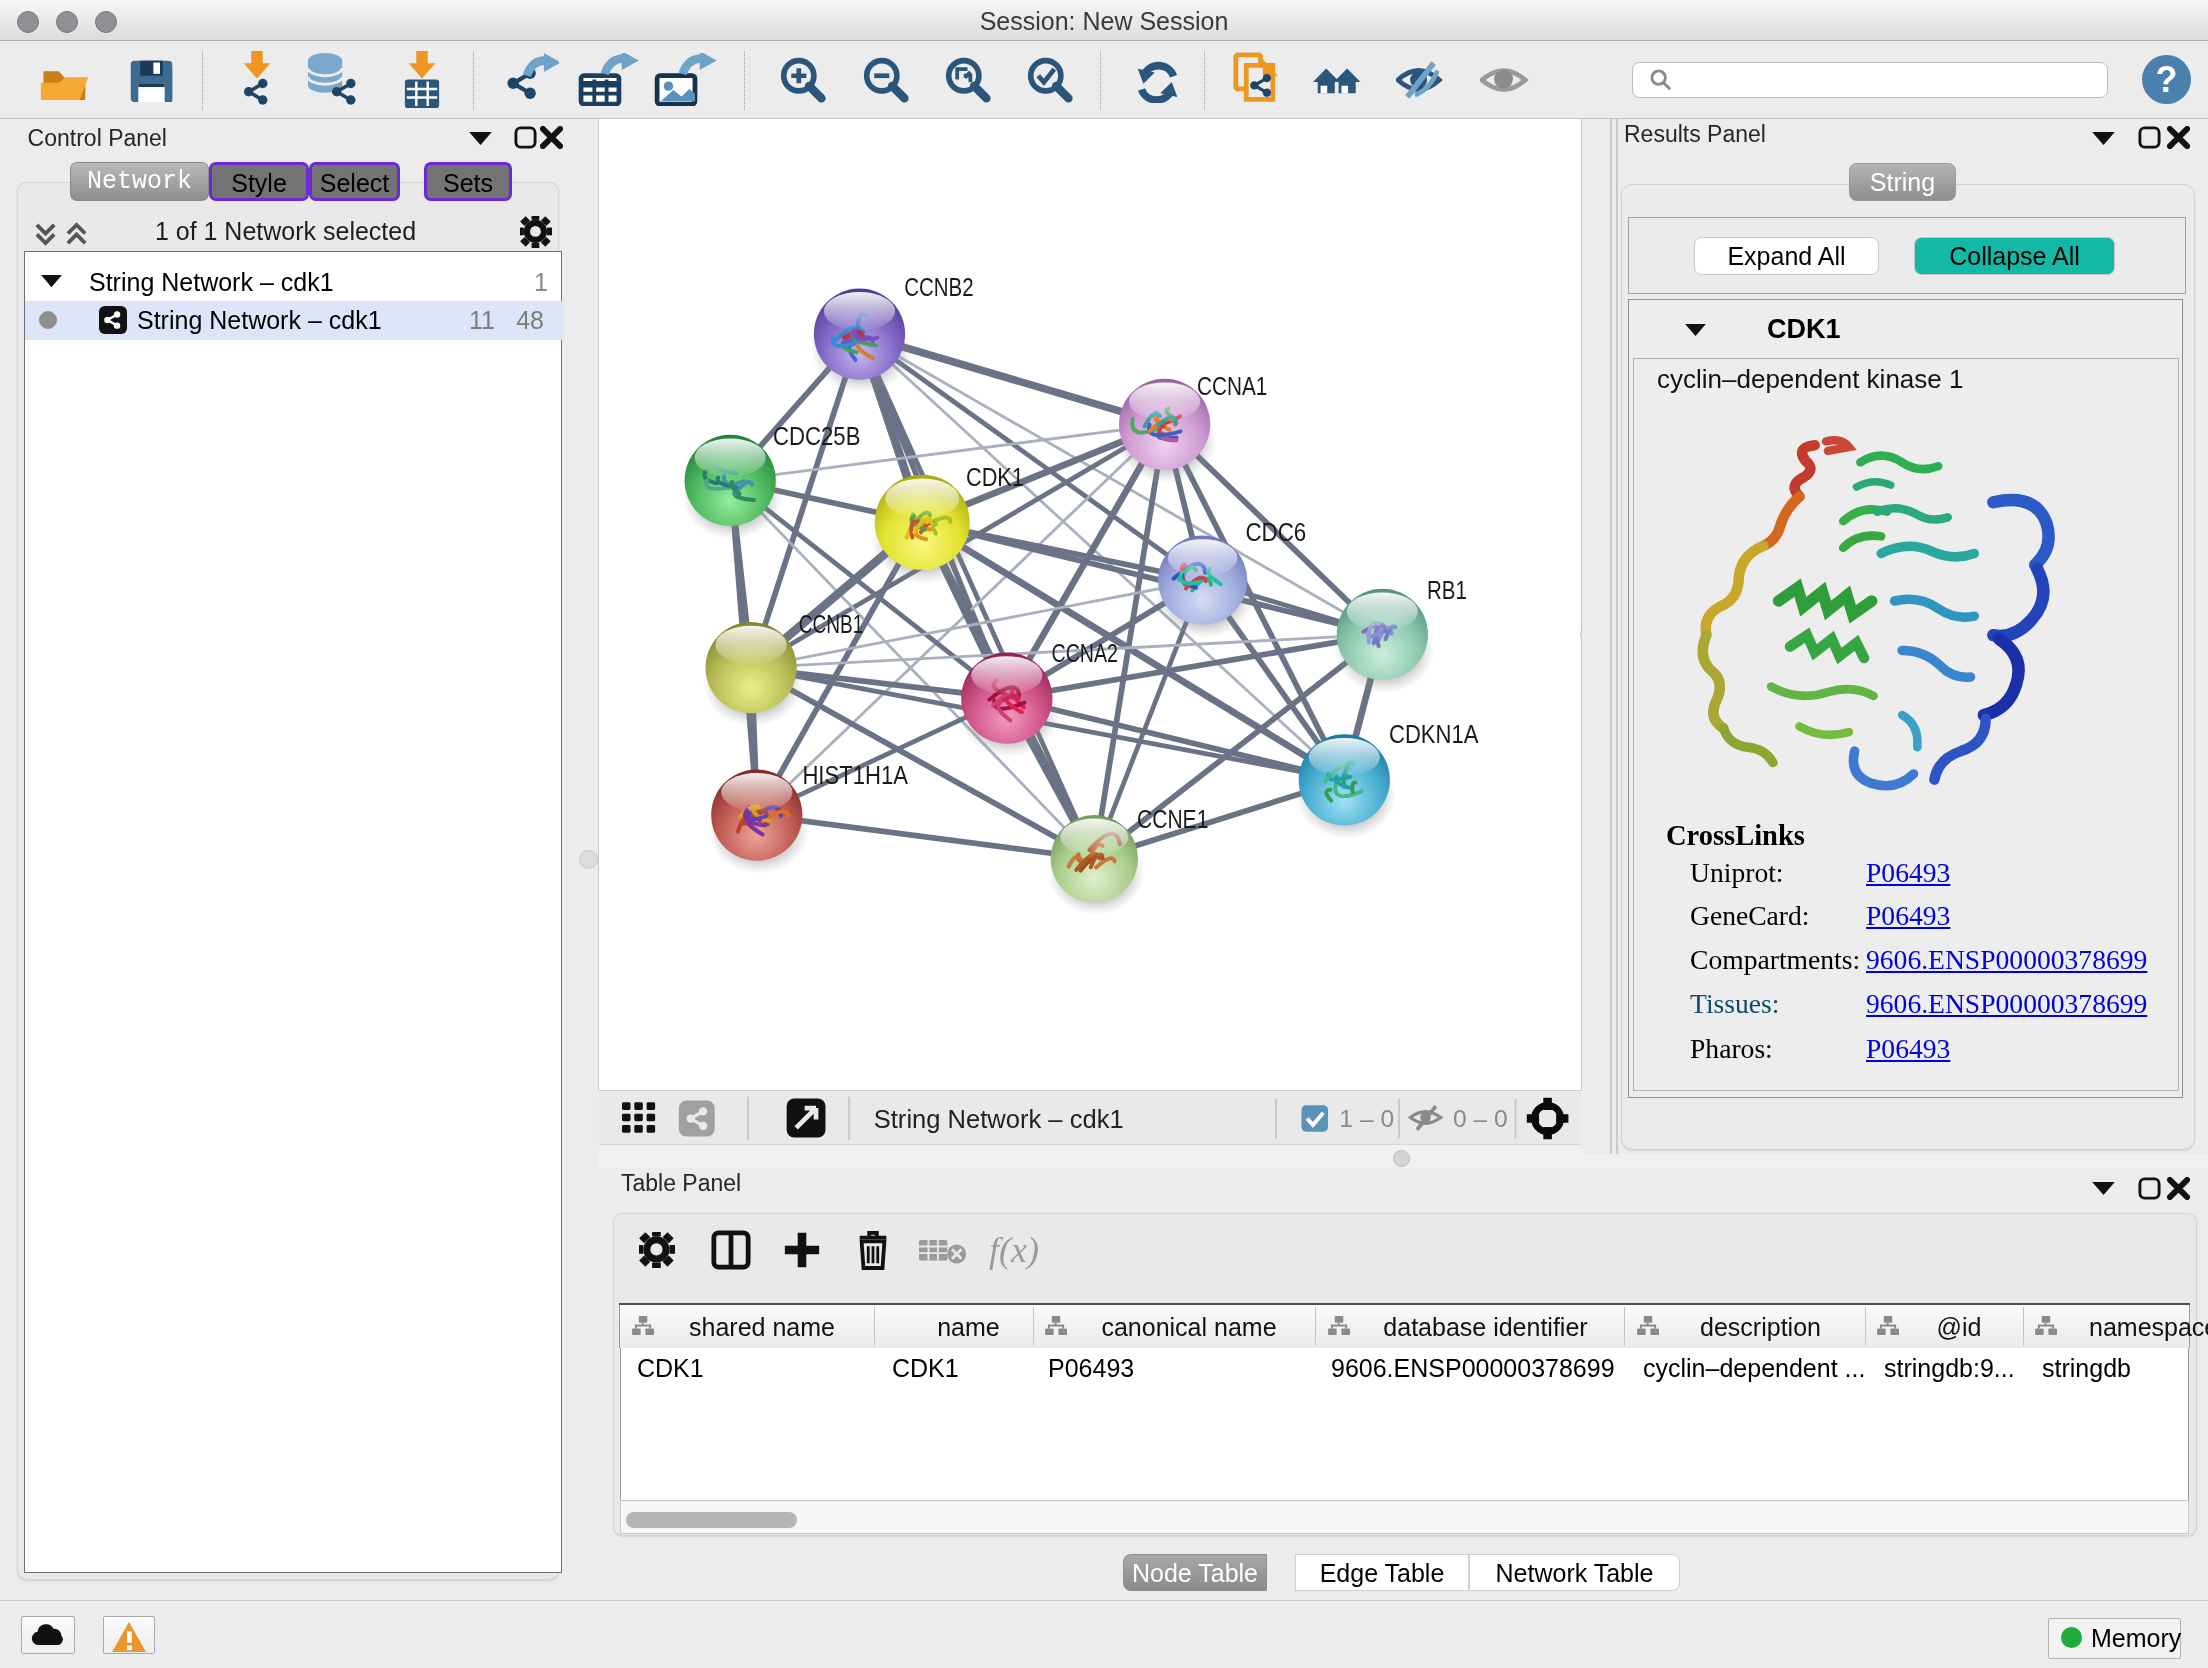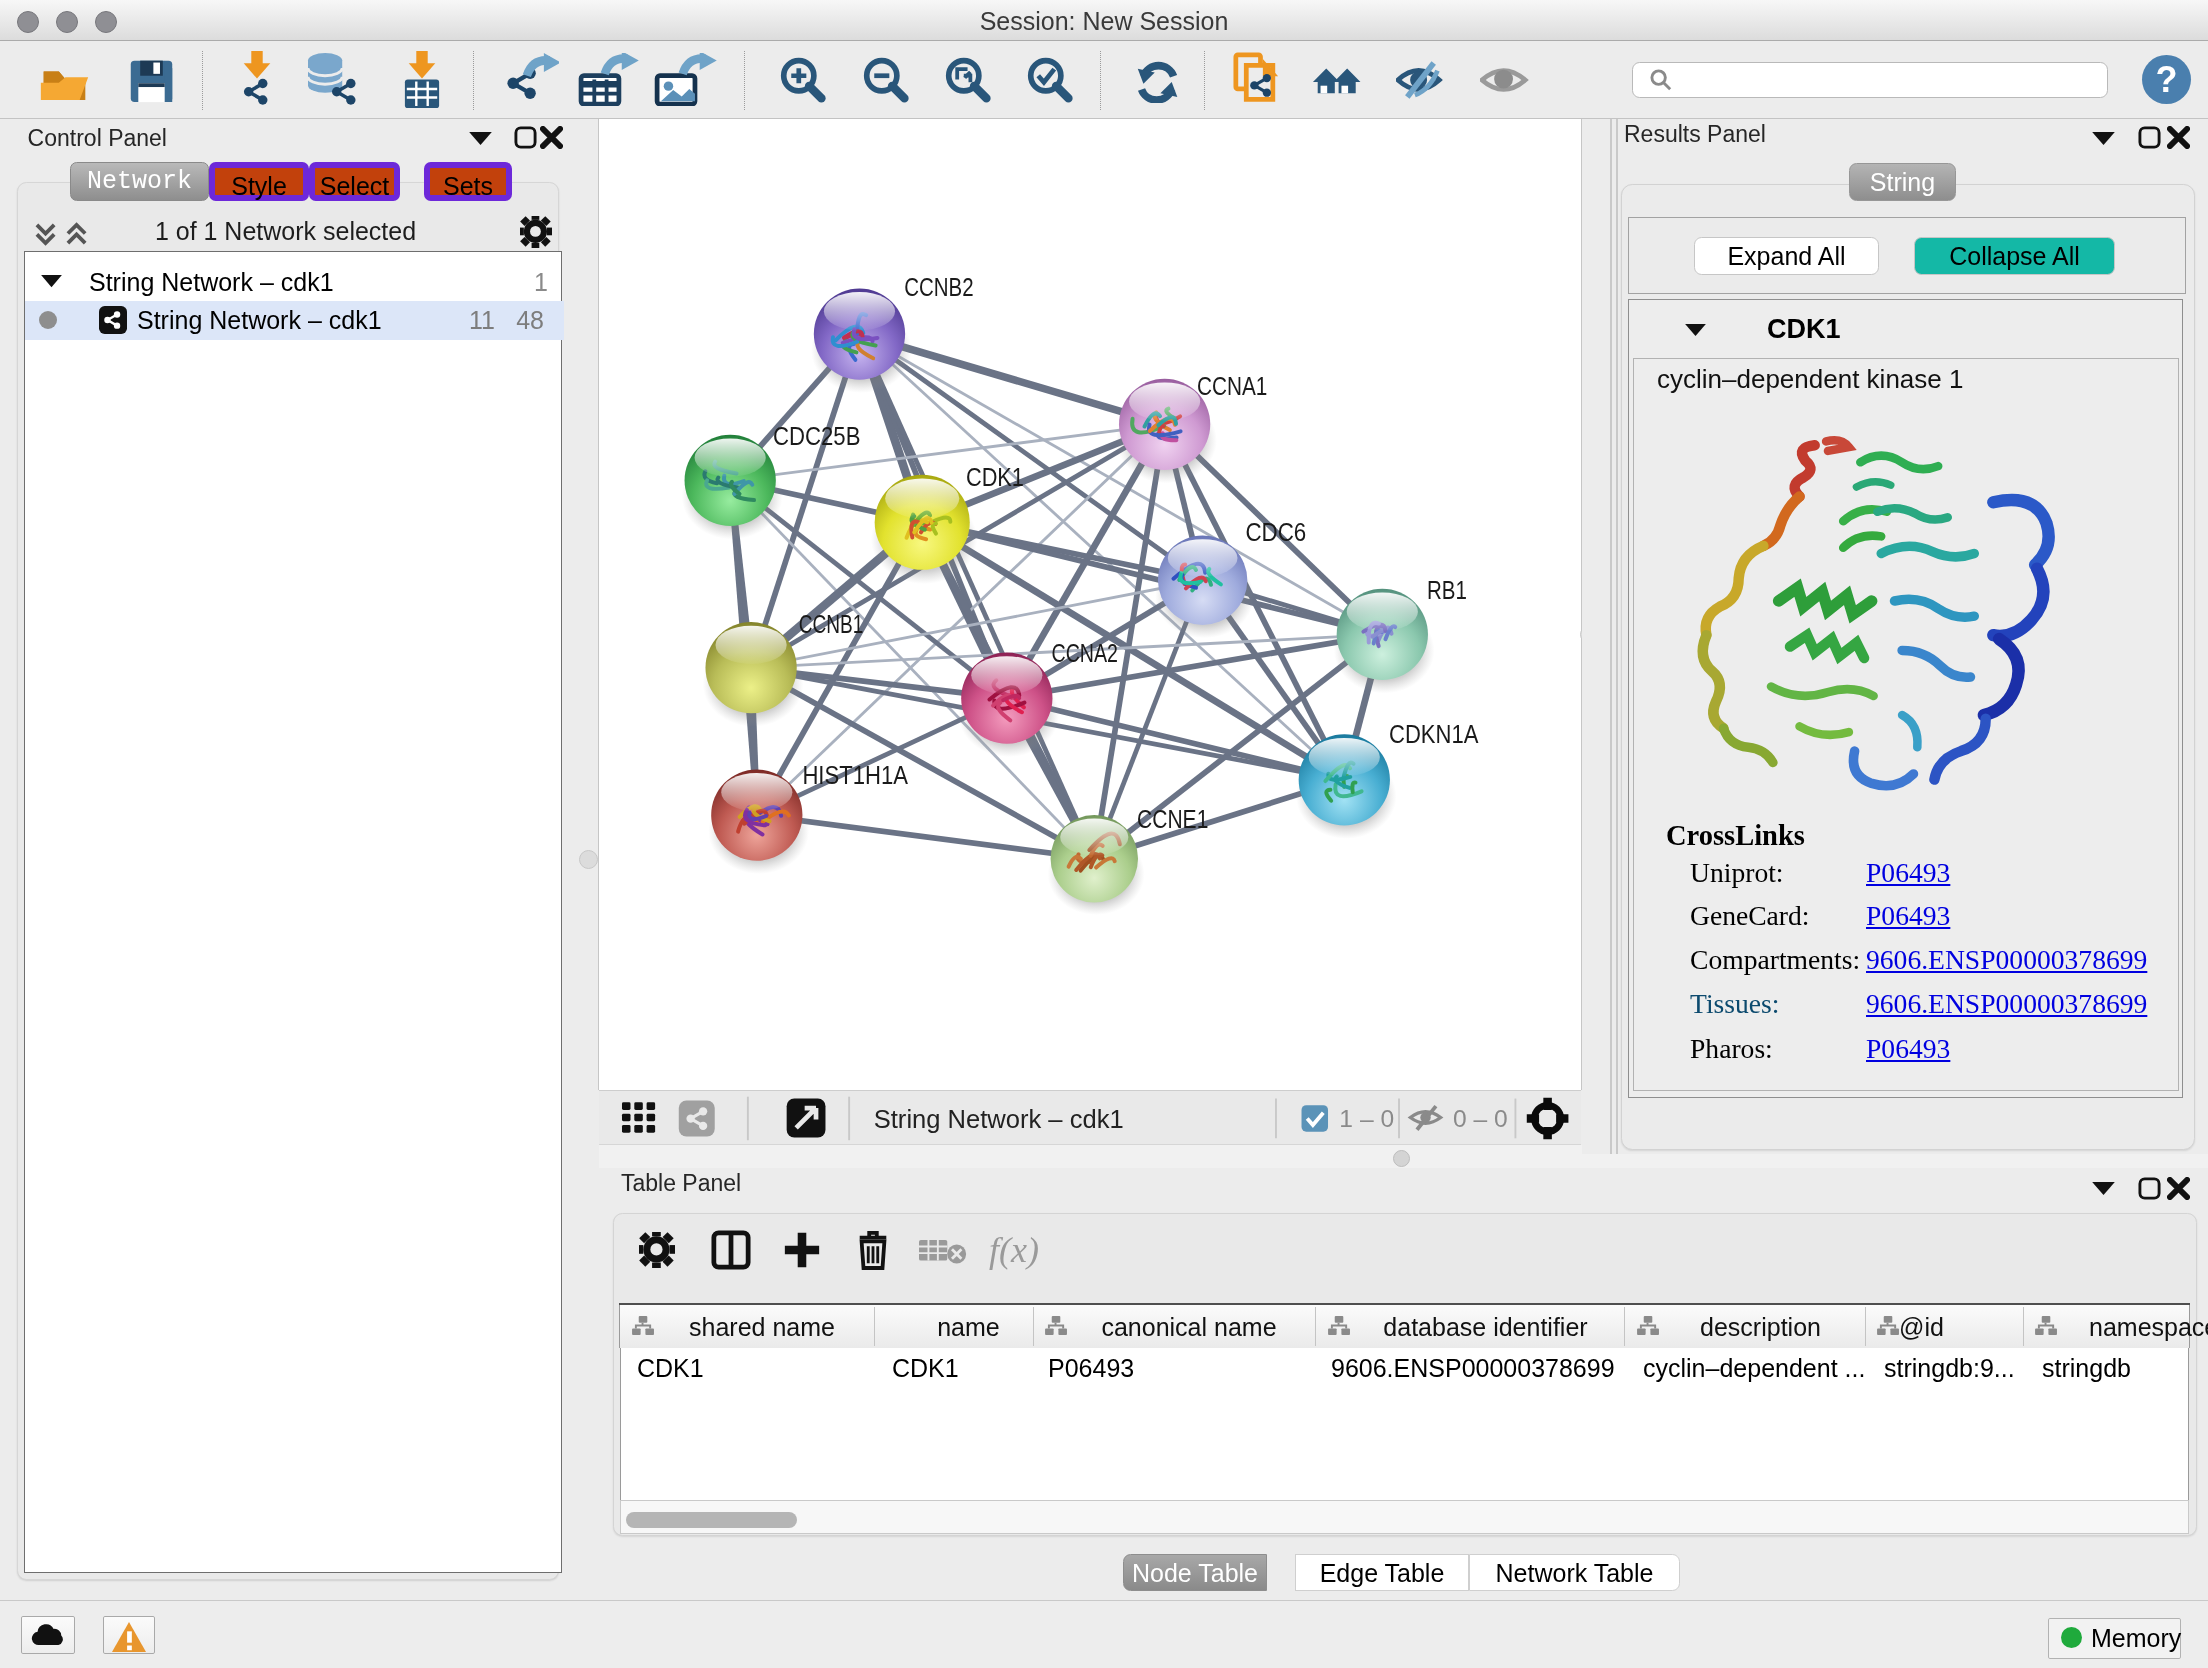--- a/index.html
+++ b/index.html
@@ -15,21 +15,21 @@
   background:#ececec; border-bottom:1px solid #c3c3c3; }
 .tsep { position:absolute; top:9.5px; height:59px; width:0;
   border-left:1.9px dotted #9a9a9a; }
 #searchbox { position:absolute; left:1632px; top:62px; width:476px; height:36px;
   background:#fff; border:1px solid #b9b9b9; border-radius:7.6px; }
 
 .phead { position:absolute; font-size:23px; color:#262626; }
 
 #cpanel { position:absolute; left:7.6px; top:119px; width:558px; height:1460px; background:#ececec; }
 .tab { position:absolute; top:0; height:39px; font-size:25px; text-align:center;
-  background:#c2410c; color:#000; border:6px solid #6d28d9; border-radius:6.7px; line-height:37px; }
+  background:#737373; color:#000; border:3px solid #6d28d9; border-radius:6.7px; line-height:37px; }
 .tabsel { background:linear-gradient(#b9b9b9,#8e8e8e); color:#fff; border:1px solid #8a8a8a;font-family:Liberation Mono, monospace; }
 #cbox { position:absolute; left:17px; top:182px; width:542px; height:1398px;
   background:#e9e9e9; border:1px solid #d6d6d6; border-radius:9.5px; box-shadow:0 1px 1.9px rgba(0,0,0,0.12); }
 #netlist { position:absolute; left:24px; top:251px; width:538px; height:1322px;
   background:#fff; border:1.9px solid #6e6e6e; }
 
 #netview { position:absolute; left:598px; top:119px; width:984px; height:971px; background:#fff; border-left:1px solid #c6c6c6; border-right:1px solid #c6c6c6; }
 #netbarBottom { position:absolute; left:599px; top:1090px; width:982px; height:55px;
   background:#e9e9e9; border-top:1px solid #cdcdcd; border-bottom:1px solid #d6d6d6; }
 
@@ -709,21 +709,21 @@
   </svg>
 <div class="abs" style="left:1659px;top:1313px;width:203px;text-align:center;font-size:25px;color:#111">description</div>
 <svg class="abs" style="left:1877px;top:1316px" width="23" height="20" viewBox="0 0 24 21">
     <g fill="#8a8a8a">
       <rect x="7" y="0" width="9" height="7" rx="1"></rect>
       <rect x="0" y="13" width="9" height="7" rx="1"></rect>
       <rect x="14" y="13" width="9" height="7" rx="1"></rect>
       <path d="M11 7 v4 M4 13 v-3 h15 v3" stroke="#8a8a8a" stroke-width="2" fill="none"></path>
     </g>
   </svg>
-<div class="abs" style="left:1899px;top:1313px;width:120px;text-align:left;font-size:25px;color:#111">@id</div>
+<div class="abs" style="left:1899px;top:1313px;width:120px;text-align:center;font-size:25px;color:#111">@id</div>
 <svg class="abs" style="left:2035px;top:1316px" width="23" height="20" viewBox="0 0 24 21">
     <g fill="#8a8a8a">
       <rect x="7" y="0" width="9" height="7" rx="1"></rect>
       <rect x="0" y="13" width="9" height="7" rx="1"></rect>
       <rect x="14" y="13" width="9" height="7" rx="1"></rect>
       <path d="M11 7 v4 M4 13 v-3 h15 v3" stroke="#8a8a8a" stroke-width="2" fill="none"></path>
     </g>
   </svg>
 <div class="abs" style="left:2089px;top:1313px;font-size:25px;color:#111">namespace</div>
 <div class="abs" style="left:874px;top:1307px;width:1px;height:39px;background:#c4c4c4"></div>

